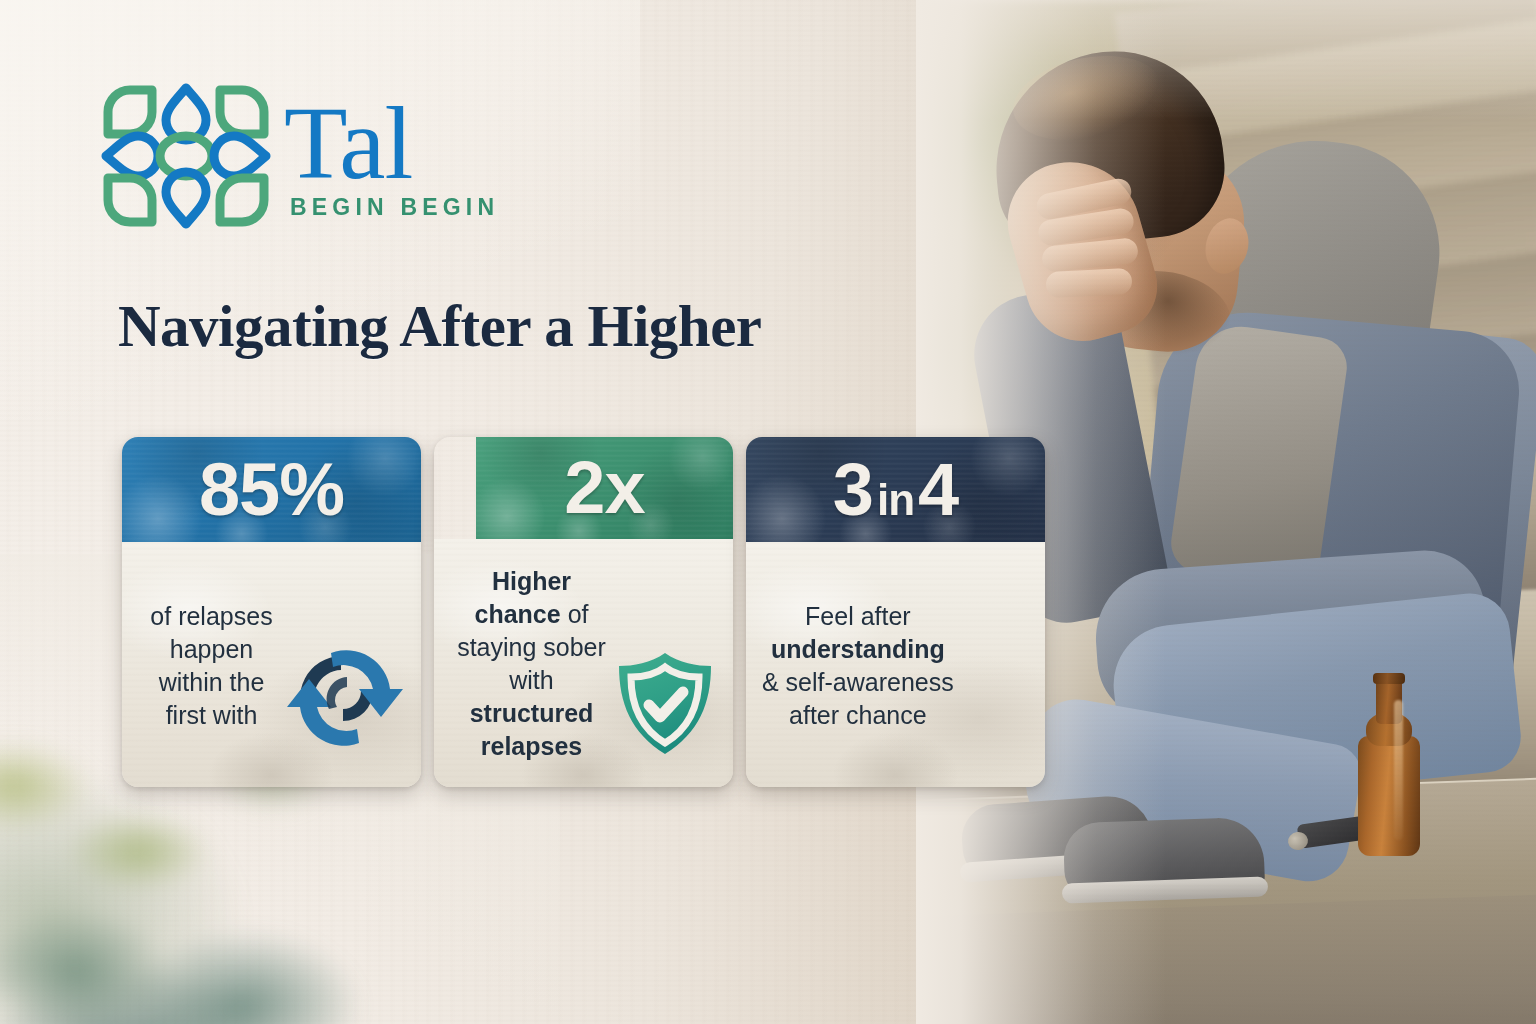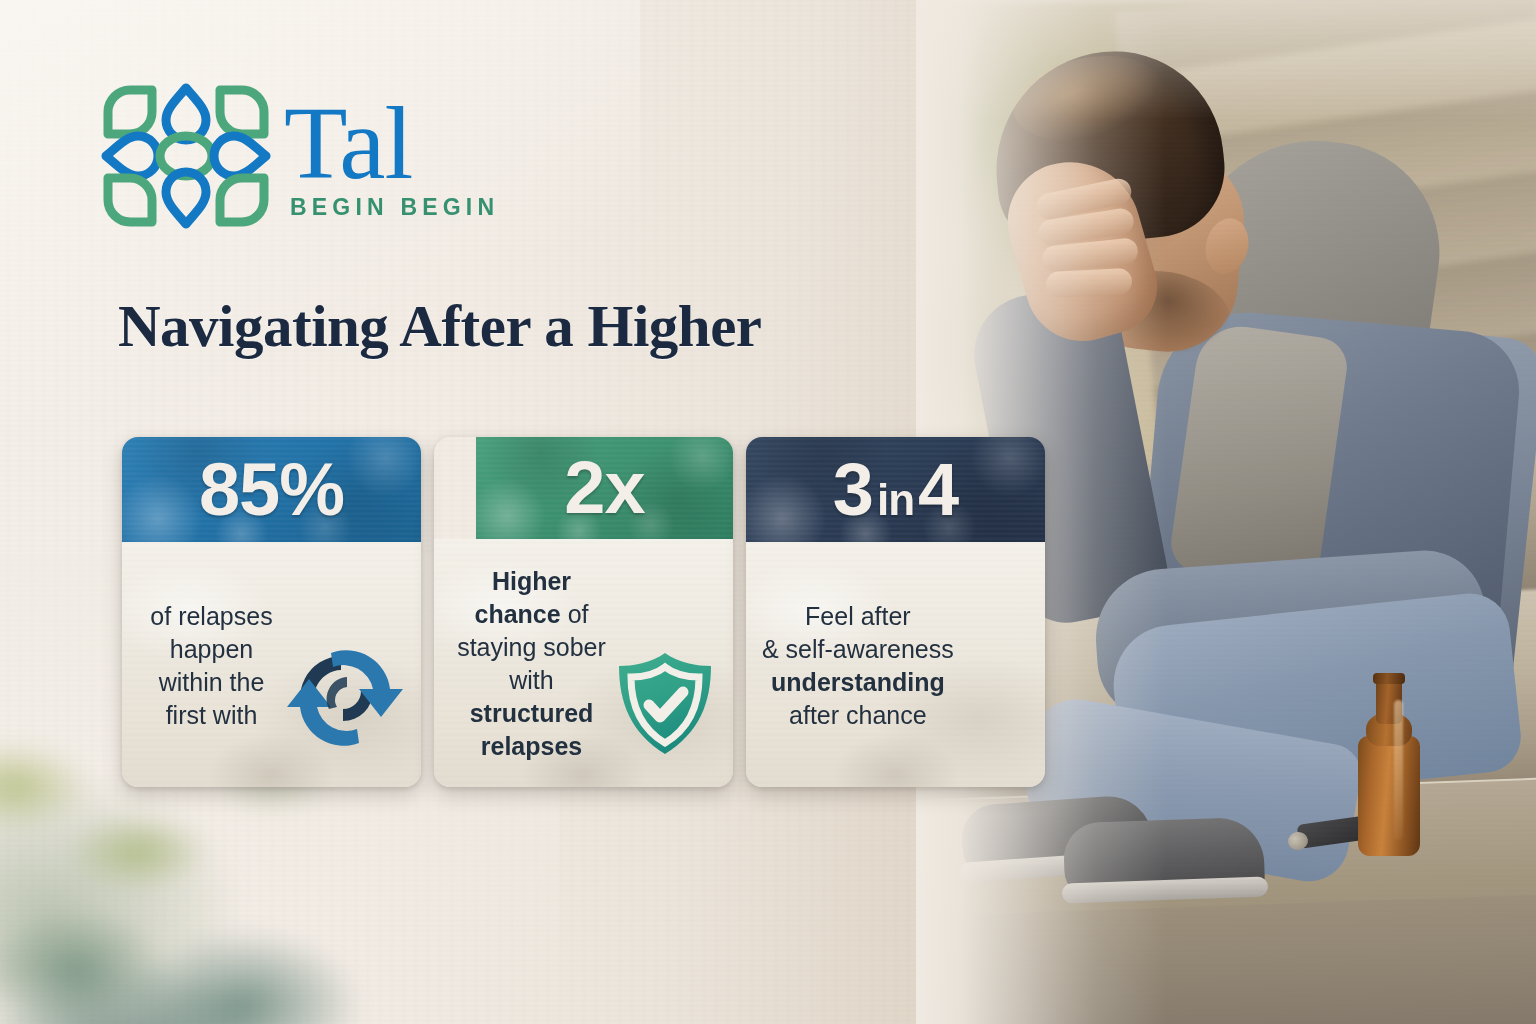--- a/index.html
+++ b/index.html
@@ -626,21 +626,21 @@
         <div class="card-stat">
           <span>3</span>
             <span class="mid">in</span>
             <span>4</span>
         </div>
       </div>
       <div class="card-body">
         <div class="tex"></div>
         <div class="card-text">
           <div><span>Feel after</span></div>
+          <div><b>understanding</b></div>
           <div><span>&amp; self-awareness</span></div>
-          <div><b>understanding</b></div>
           <div><span>after chance</span></div>
         </div>
       </div>
     </div>
 
   </div>
 </div>
 
 </body></html>

